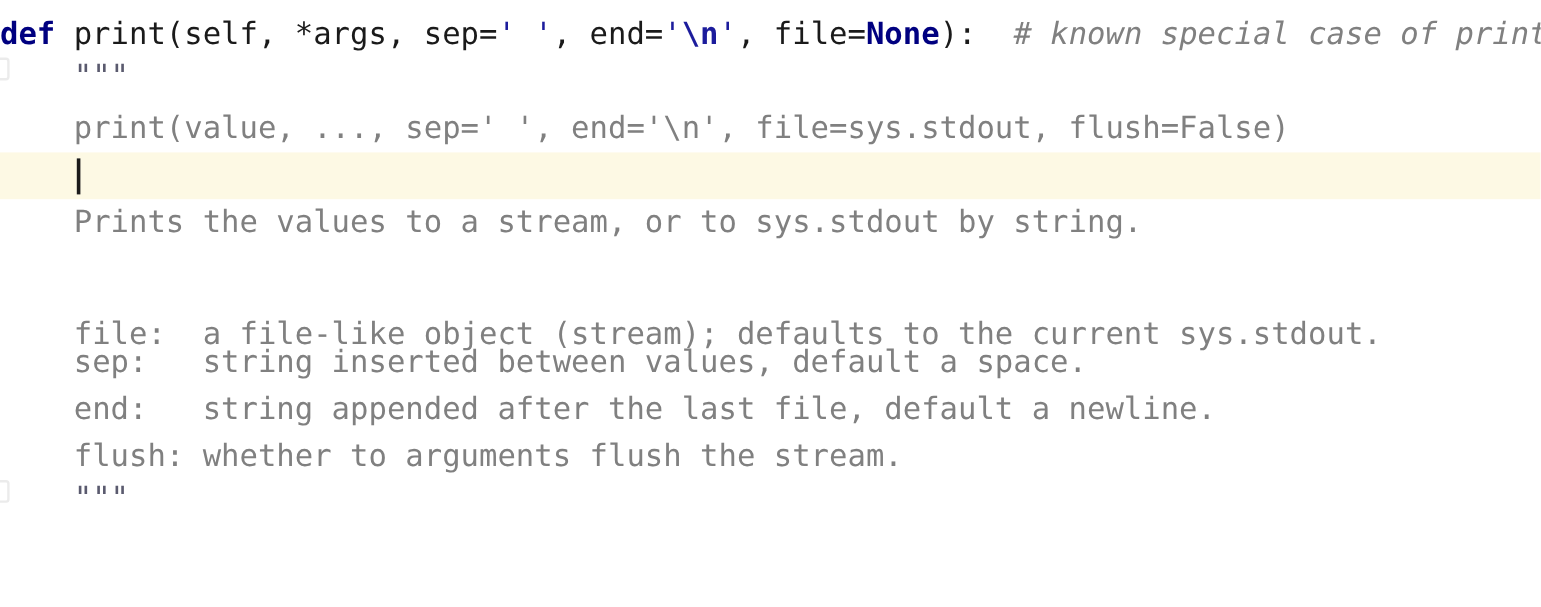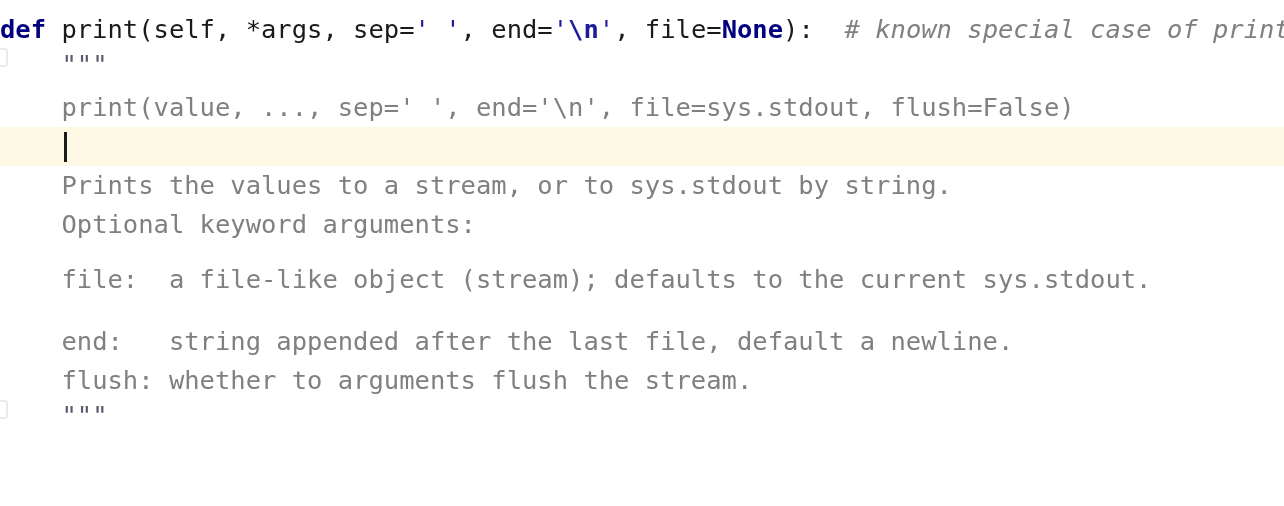--- a/index.html
+++ b/index.html
@@ -107,25 +107,25 @@
   <div class="code-line" style="top:10px;"><span class="tok-kw">def</span><span class="tok-plain"> print(self, *args, sep=</span><span class="tok-str">' '</span><span class="tok-plain">, end=</span><span class="tok-str">'</span><span class="tok-esc">\n</span><span class="tok-str">'</span><span class="tok-plain">, file=</span><span class="tok-kw">None</span><span class="tok-plain">):</span><span class="tok-plain">  </span><span class="tok-comment"># known special case of print</span></div>
 
   <div class="code-line" style="top:45px;"><span class="ind tok-plain">    </span><span class="tok-docquote">"""</span></div>
 
   <div class="code-line" style="top:88px;"><span class="ind tok-plain">    </span><span class="tok-doc">print(value, ..., sep=' ', end='\n', file=sys.stdout, flush=False)</span></div>
 
   <div class="code-line" style="top:127px;"><span class="ind tok-plain">    </span><span class="tok-doc"></span></div>
 
   <div class="code-line" style="top:166px;"><span class="ind tok-plain">    </span><span class="tok-doc">Prints the values to a stream, or to sys.stdout by string.</span></div>
 
-  <div class="code-line" style="top:205px;"><span class="ind tok-plain">    </span><span class="tok-doc">Optional keyword arguments:</span></div>
+  <div class="code-line" style="top:205px;"><span class="ind tok-plain">    </span></div>
 
   <div class="code-line" style="top:244px;margin-top:16px;"><span class="ind tok-plain">    </span><span class="tok-doc">file:  a file-like object (stream); defaults to the current sys.stdout.</span></div>
 
-  <div class="code-line" style="top:283px;"><span class="ind tok-plain">    </span></div>
+  <div class="code-line" style="top:283px;"><span class="ind tok-plain">    </span><span class="tok-doc">sep:   string inserted between values, default a space.</span></div>
 
   <div class="code-line" style="top:322px;"><span class="ind tok-plain">    </span><span class="tok-doc">end:   string appended after the last file, default a newline.</span></div>
 
   <div class="code-line" style="top:361px;"><span class="ind tok-plain">    </span><span class="tok-doc">flush: whether to arguments flush the stream.</span></div>
 
   <div class="code-line" style="top:396px;"><span class="ind tok-plain">    </span><span class="tok-docquote">"""</span></div>
 
   <div class="code-line" style="top:442px;"><span class="ind tok-plain">    </span><span class="tok-kw">pass</span></div>
 
 </div>

